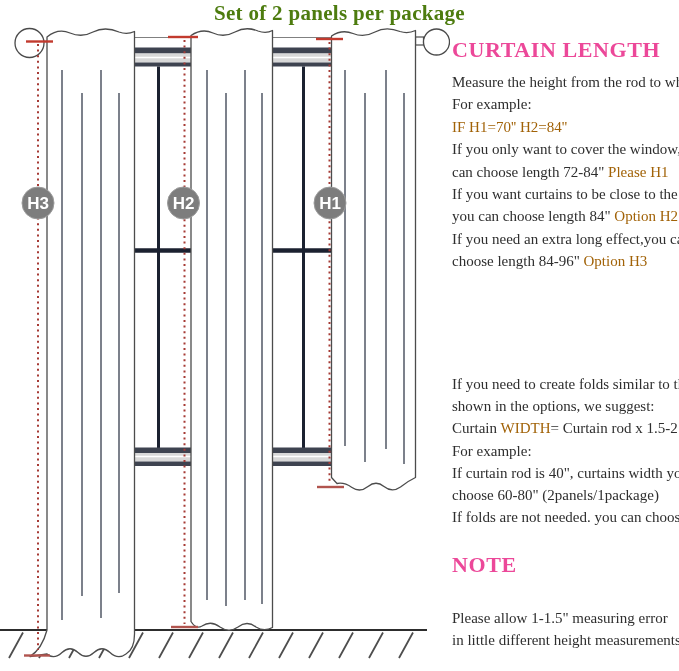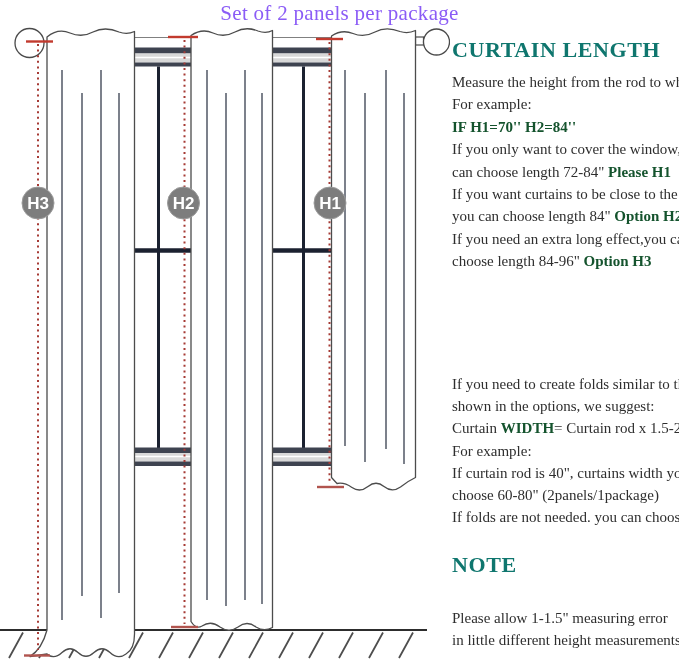--- a/index.html
+++ b/index.html
@@ -1,29 +1,29 @@
 <!DOCTYPE html>
 <html><head>
 <meta charset="utf-8">
 <style>
   html,body{margin:0;padding:0;}
   body{width:679px;height:671px;background:#ffffff;position:relative;overflow:hidden;
        font-family:"Liberation Serif", serif;}
   .stage{position:absolute;left:0;top:0;width:679px;height:671px;}
   .title{position:absolute;left:12px;top:1px;width:655px;text-align:center;
-         font-size:21px;font-weight:normal;color:#8b5cf6;letter-spacing:0.3px;}
+         font-size:21px;font-weight:bold;color:#4d7c0f;letter-spacing:0.3px;}
   svg.diagram{position:absolute;left:0;top:0;}
   
-  .col-heading{position:absolute;left:452px;font-size:22px;font-weight:bold;color:#0f766e;
+  .col-heading{position:absolute;left:452px;font-size:22px;font-weight:bold;color:#ec4899;
                letter-spacing:0.6px;white-space:nowrap;font-family:"Liberation Serif",serif;}
   .lines{position:absolute;left:452px;width:226px;font-size:15px;color:#2e2e2e;white-space:nowrap;}
   .lines .ln{height:22.4px;line-height:22.4px;}
   .lines.note .ln{height:21.6px;line-height:21.6px;}
   .lines.width .ln{height:22.2px;line-height:22.2px;}
-  .b{font-weight:bold;color:#14532d;}
+  .b{font-weight:normal;color:#a16207;}
   .lbl{font-family:"Liberation Sans",sans-serif;font-weight:bold;fill:#ffffff;font-size:17px;}
 </style>
 </head>
 <body>
 
 <div class="stage">
 
   <div class="title">Set of 2 panels per package</div>
 
   <svg class="diagram" width="450" height="671" viewBox="0 0 450 671">

